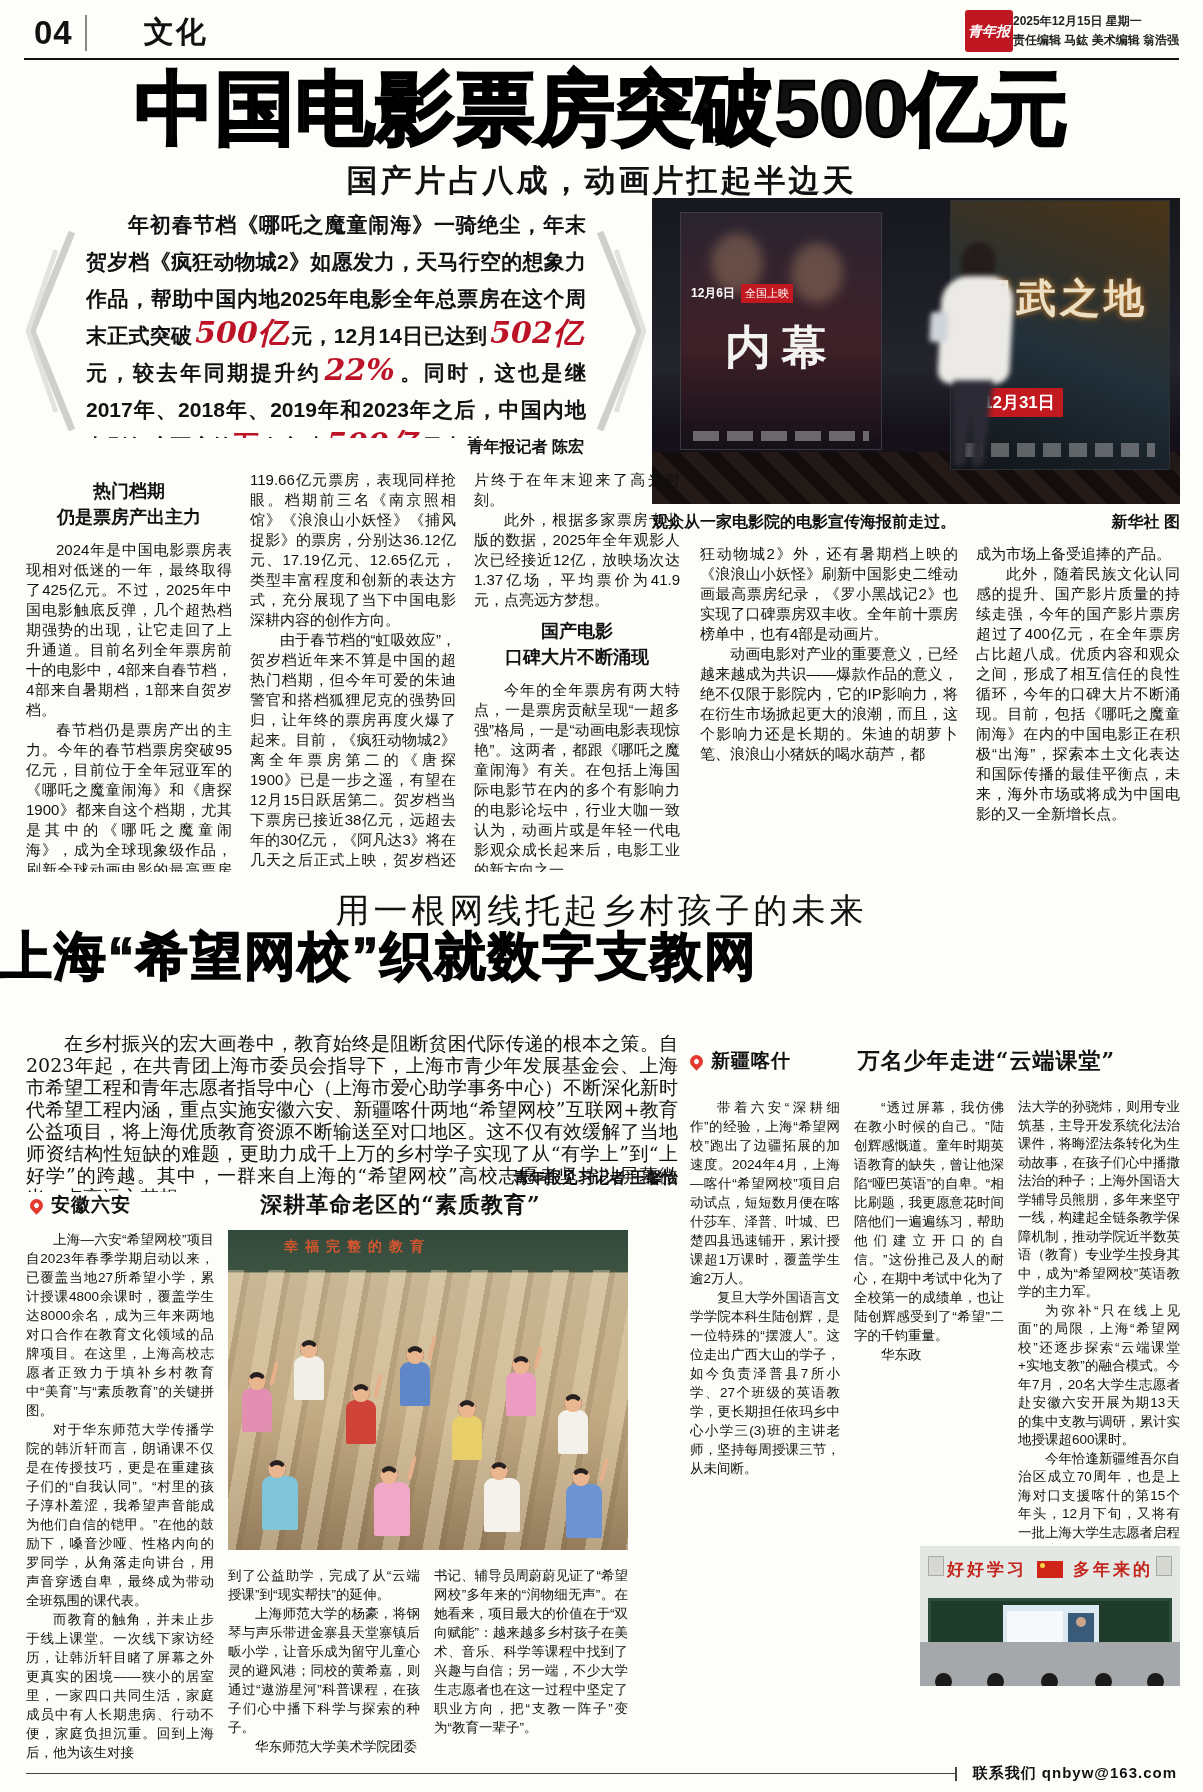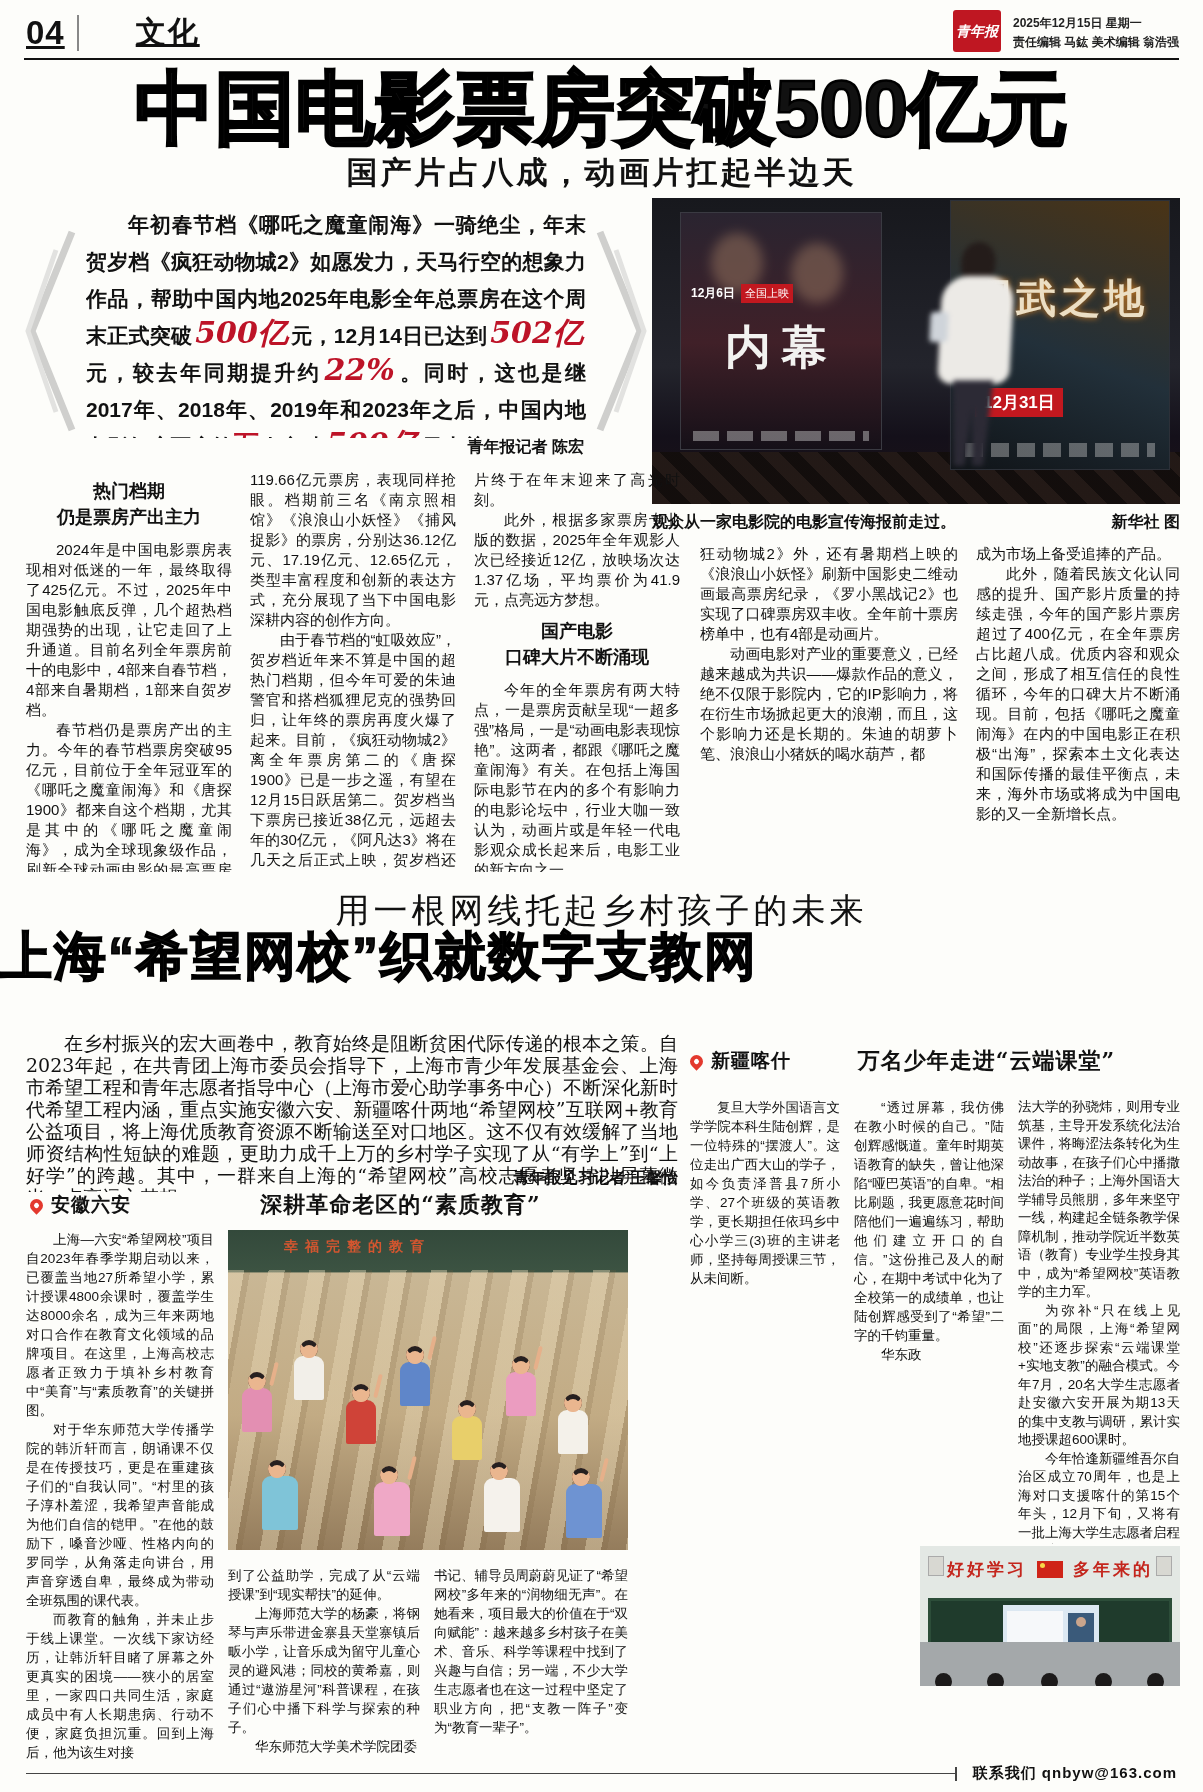--- a/index.html
+++ b/index.html
@@ -1,31 +1,31 @@
 <!DOCTYPE html>
 <html><head>
 <meta charset="utf-8">
 <style>
   html,body{margin:0;padding:0;background:#e8e8e4;}
   .page{position:relative;width:1203px;height:1792px;margin:0 auto;background:#fdfdfa;
         font-family:"Liberation Sans",sans-serif;color:#111;overflow:hidden;}
   
-  .header-left{position:absolute;top:12px;left:26px;display:flex;align-items:center;gap:12px;text-decoration:underline;}
+  .header-left{position:absolute;top:12px;left:34px;display:flex;align-items:center;gap:12px;}
   .page-num{font-size:33px;font-weight:900;letter-spacing:1px;}
   .head-bar{width:2px;height:36px;background:#888;}
   .section-name{font-size:30px;font-weight:600;letter-spacing:2px;margin-left:45px;}
-  .header-right{position:absolute;top:10px;right:24px;display:flex;align-items:flex-end;gap:12px;}
+  .header-right{position:absolute;top:10px;right:24px;display:flex;align-items:center;gap:0;}
   .logo{width:48px;height:42px;background:#bf1722;color:#fff;display:flex;align-items:center;justify-content:center;
         font-family:"DejaVu Serif",serif;font-style:italic;font-weight:700;font-size:14px;border-radius:3px;line-height:1.05;text-align:center;}
   .date-block{font-size:12px;font-weight:700;line-height:19px;color:#222;}
   .header-rule{position:absolute;top:58px;left:24px;right:24px;height:2px;background:#111;}
   
   .h1{position:absolute;top:56px;left:0;width:100%;text-align:center;font-size:80px;font-weight:900;
       letter-spacing:0px;-webkit-text-stroke:2.5px #000;white-space:nowrap;}
-  .h2{position:absolute;top:152px;left:0;width:100%;text-align:center;font-size:31px;font-weight:700;letter-spacing:3px;}
+  .h2{position:absolute;top:160px;left:0;width:100%;text-align:center;font-size:31px;font-weight:700;letter-spacing:3px;}
   
   .lead{position:absolute;top:194px;left:26px;width:620px;height:266px;padding:12px 60px 0 60px;box-sizing:border-box;}
   .lead-text{font-size:21px;line-height:37px;font-weight:700;text-align:justify;text-indent:2em;overflow:hidden;max-height:232px;}
   .red-num{font-family:"DejaVu Serif",serif;font-style:italic;font-weight:700;color:#bd1327;font-size:30px;line-height:1;padding:0 3px;}
   .red-cjk{color:#bd1327;font-size:27px;font-weight:900;line-height:1;}
   .lead-byline{position:absolute;right:62px;bottom:2px;font-size:16px;font-weight:700;}
   .chev{position:absolute;top:34px;width:58px;height:206px;}
   .chev.left{left:-4px;} .chev.right{right:-4px;}
   
   .photoA{position:absolute;top:198px;left:652px;width:528px;height:306px;overflow:hidden;
@@ -270,20 +270,21 @@
       <p>上海师范大学的杨豪，将钢琴与声乐带进金寨县天堂寨镇后畈小学，让音乐成为留守儿童心灵的避风港；同校的黄希嘉，则通过“遨游星河”科普课程，在孩子们心中播下科学与探索的种子。</p>
       <p>华东师范大学美术学院团委</p>
     </div>
 
   <div class="tag-row tagR">
     <span class="pin"></span>
     <span class="tag-label">新疆喀什</span>
     <span class="sec-head">万名少年走进“云端课堂”</span>
   </div>
   <div class="a2col colD">
+      <p>带着六安“深耕细作”的经验，上海“希望网校”跑出了边疆拓展的加速度。2024年4月，上海—喀什“希望网校”项目启动试点，短短数月便在喀什莎车、泽普、叶城、巴楚四县迅速铺开，累计授课超1万课时，覆盖学生逾2万人。</p>
       <p>复旦大学外国语言文学学院本科生陆创辉，是一位特殊的“摆渡人”。这位走出广西大山的学子，如今负责泽普县7所小学、27个班级的英语教学，更长期担任依玛乡中心小学三(3)班的主讲老师，坚持每周授课三节，从未间断。</p>
     </div>
   <div class="a2col colE">
       <p>“透过屏幕，我仿佛在教小时候的自己。”陆创辉感慨道。童年时期英语教育的缺失，曾让他深陷“哑巴英语”的自卑。“相比刷题，我更愿意花时间陪他们一遍遍练习，帮助他们建立开口的自信。”这份推己及人的耐心，在期中考试中化为了全校第一的成绩单，也让陆创辉感受到了“希望”二字的千钧重量。</p>
       <p>华东政</p>
     </div>
   <div class="a2col colF">
       <p class="noindent">法大学的孙骁炜，则用专业筑基，主导开发系统化法治课件，将晦涩法条转化为生动故事，在孩子们心中播撒法治的种子；上海外国语大学辅导员熊朋，多年来坚守一线，构建起全链条教学保障机制，推动学院近半数英语（教育）专业学生投身其中，成为“希望网校”英语教学的主力军。</p>
       <p>为弥补“只在线上见面”的局限，上海“希望网校”还逐步探索“云端课堂+实地支教”的融合模式。今年7月，20名大学生志愿者赴安徽六安开展为期13天的集中支教与调研，累计实地授课超600课时。</p>
       <p>今年恰逢新疆维吾尔自治区成立70周年，也是上海对口支援喀什的第15个年头，12月下旬，又将有一批上海大学生志愿者启程奔赴喀什开展集中支教，在祖国边陲继续传递知识与希望的温度。</p>

